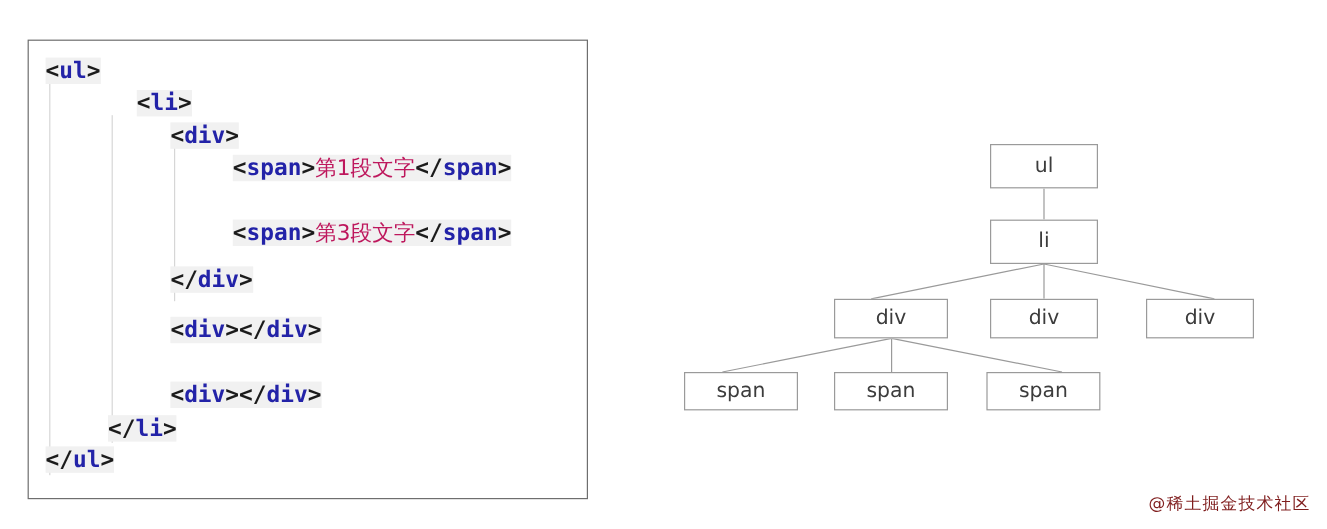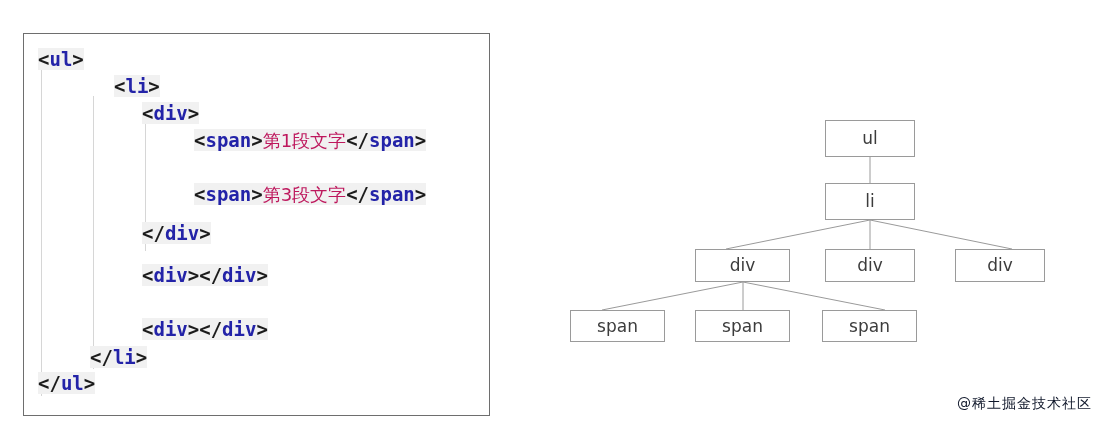--- a/index.html
+++ b/index.html
@@ -86,24 +86,24 @@
   }
   #tree-edges {
     position: absolute;
     left: 0; top: 0;
     width: 566px; height: 441px;
     z-index: 1;
   }
   #watermark {
     position: absolute;
     right: 14px;
-    bottom: 28px;
+    bottom: 12px;
     font-family: "DejaVu Sans", "Liberation Sans", sans-serif;
     font-size: 14px;
-    color: #0f172a;
+    color: #7f1d1d;
     letter-spacing: 1px;
     white-space: nowrap;
   }
 </style>
 </head>
 <body>
 
 <div id="code-panel">
   <div class="indent-guide" id="guide-0"></div>
   <div class="indent-guide" id="guide-1"></div>

